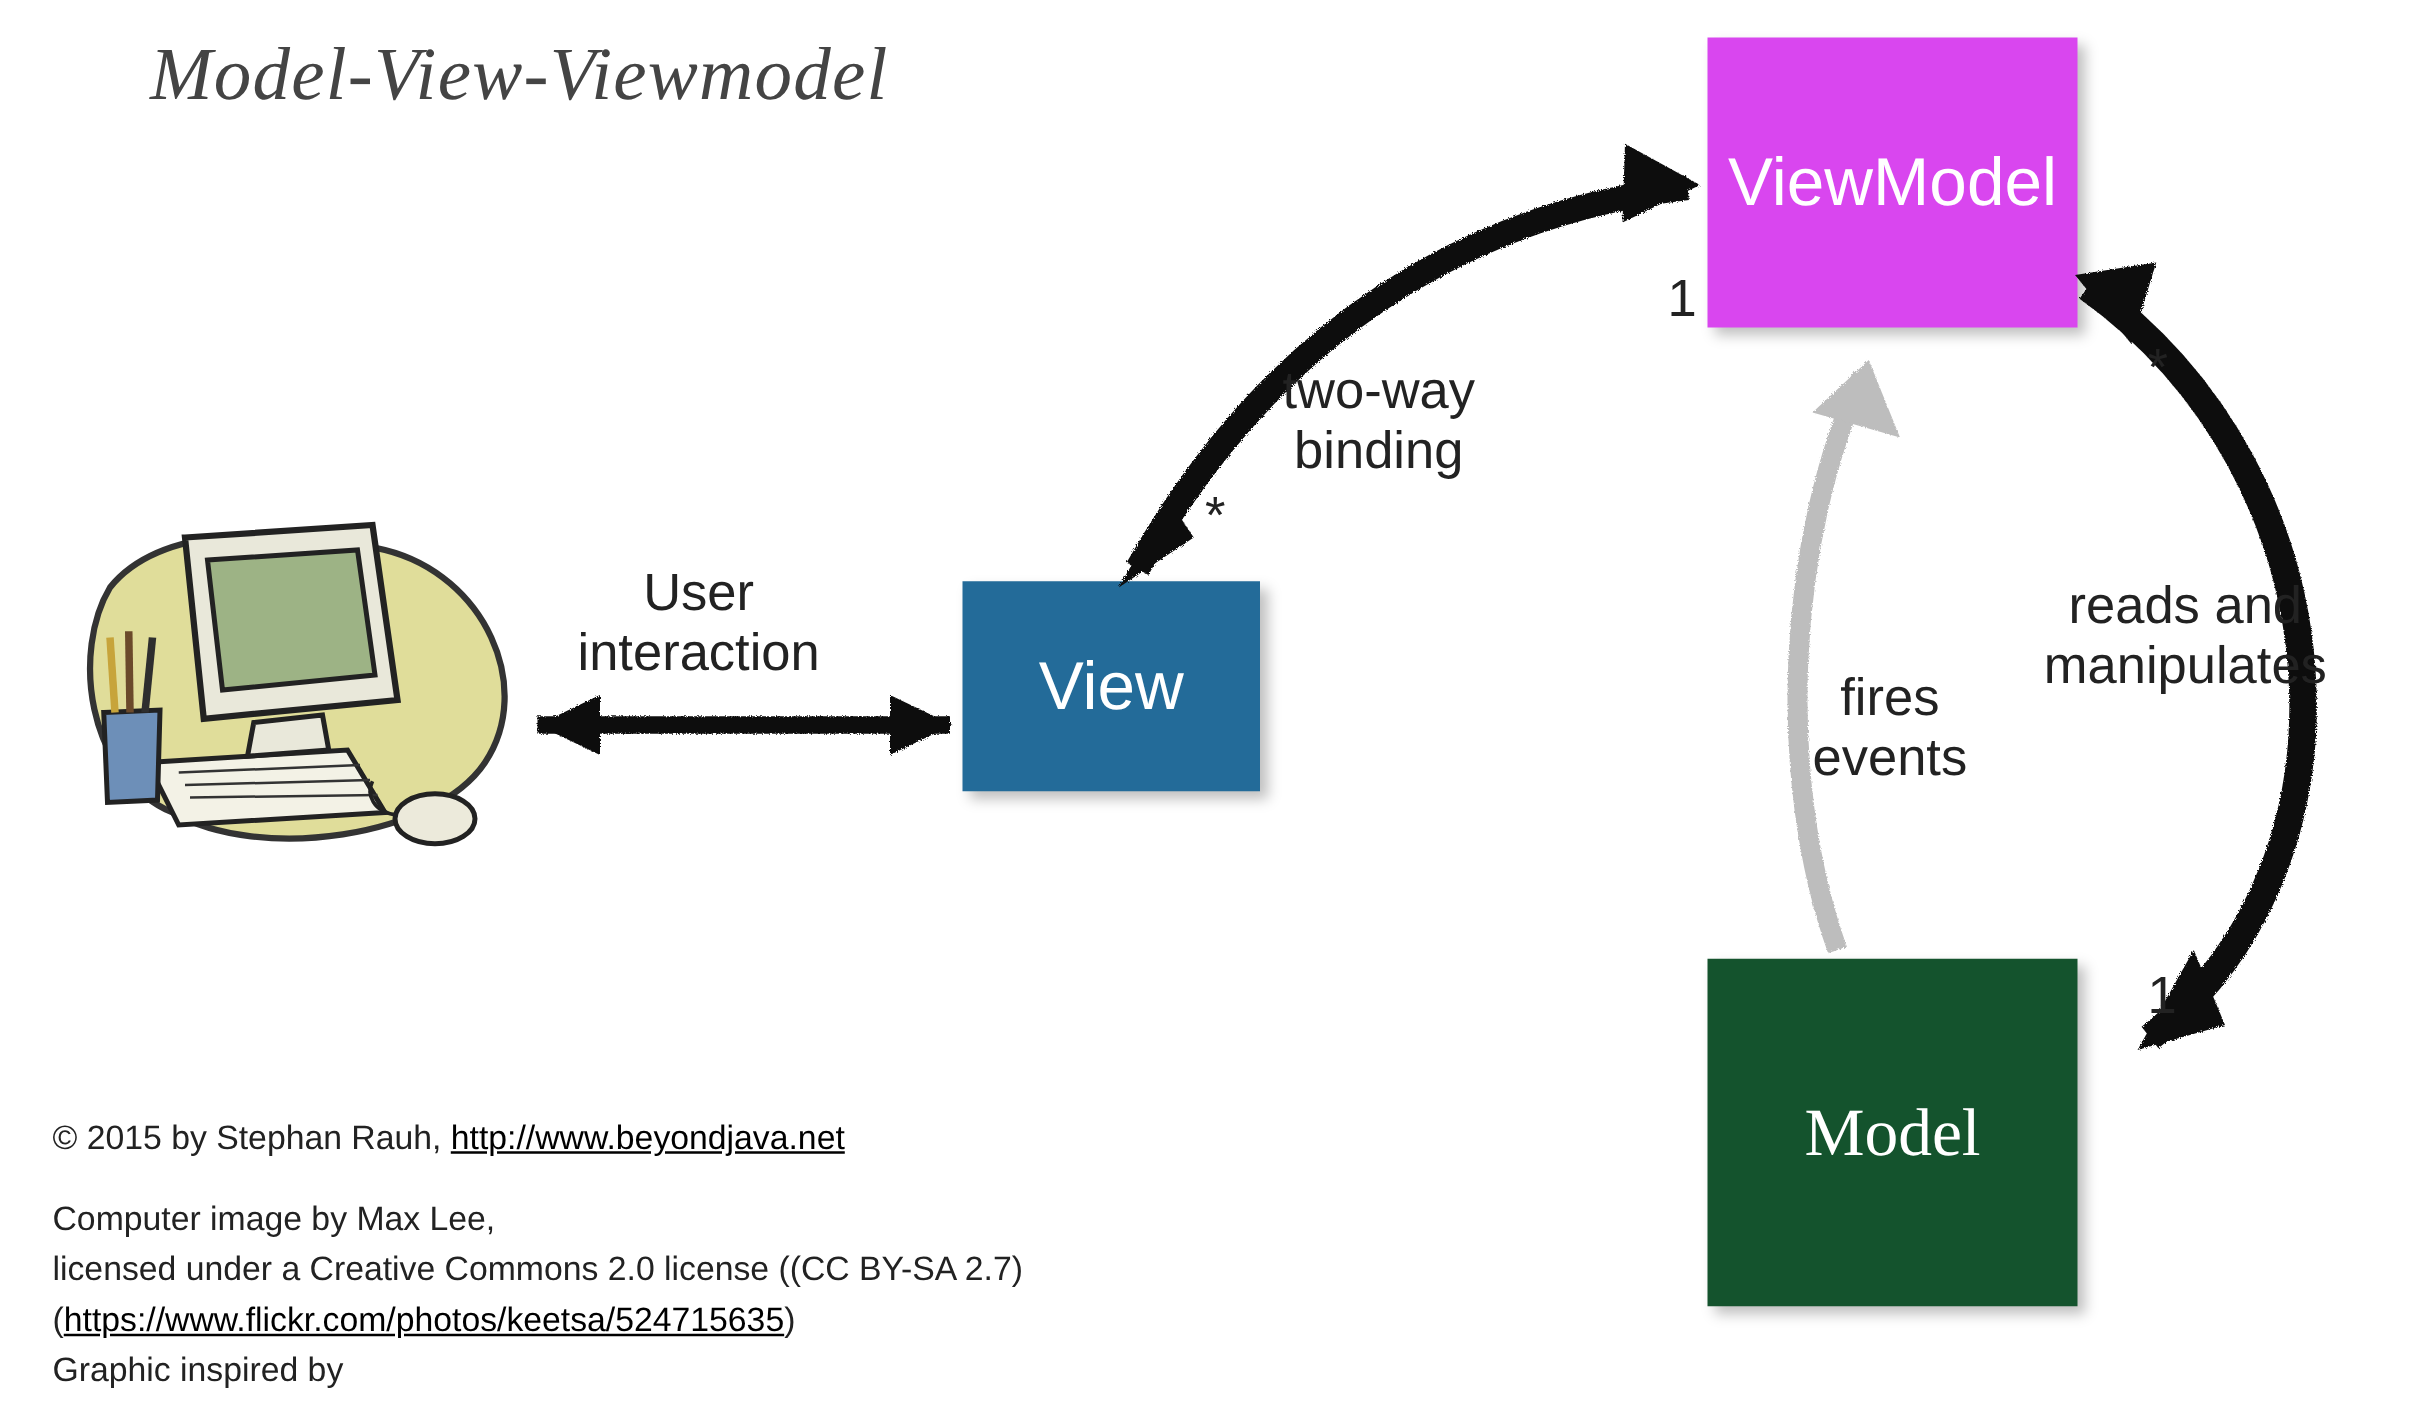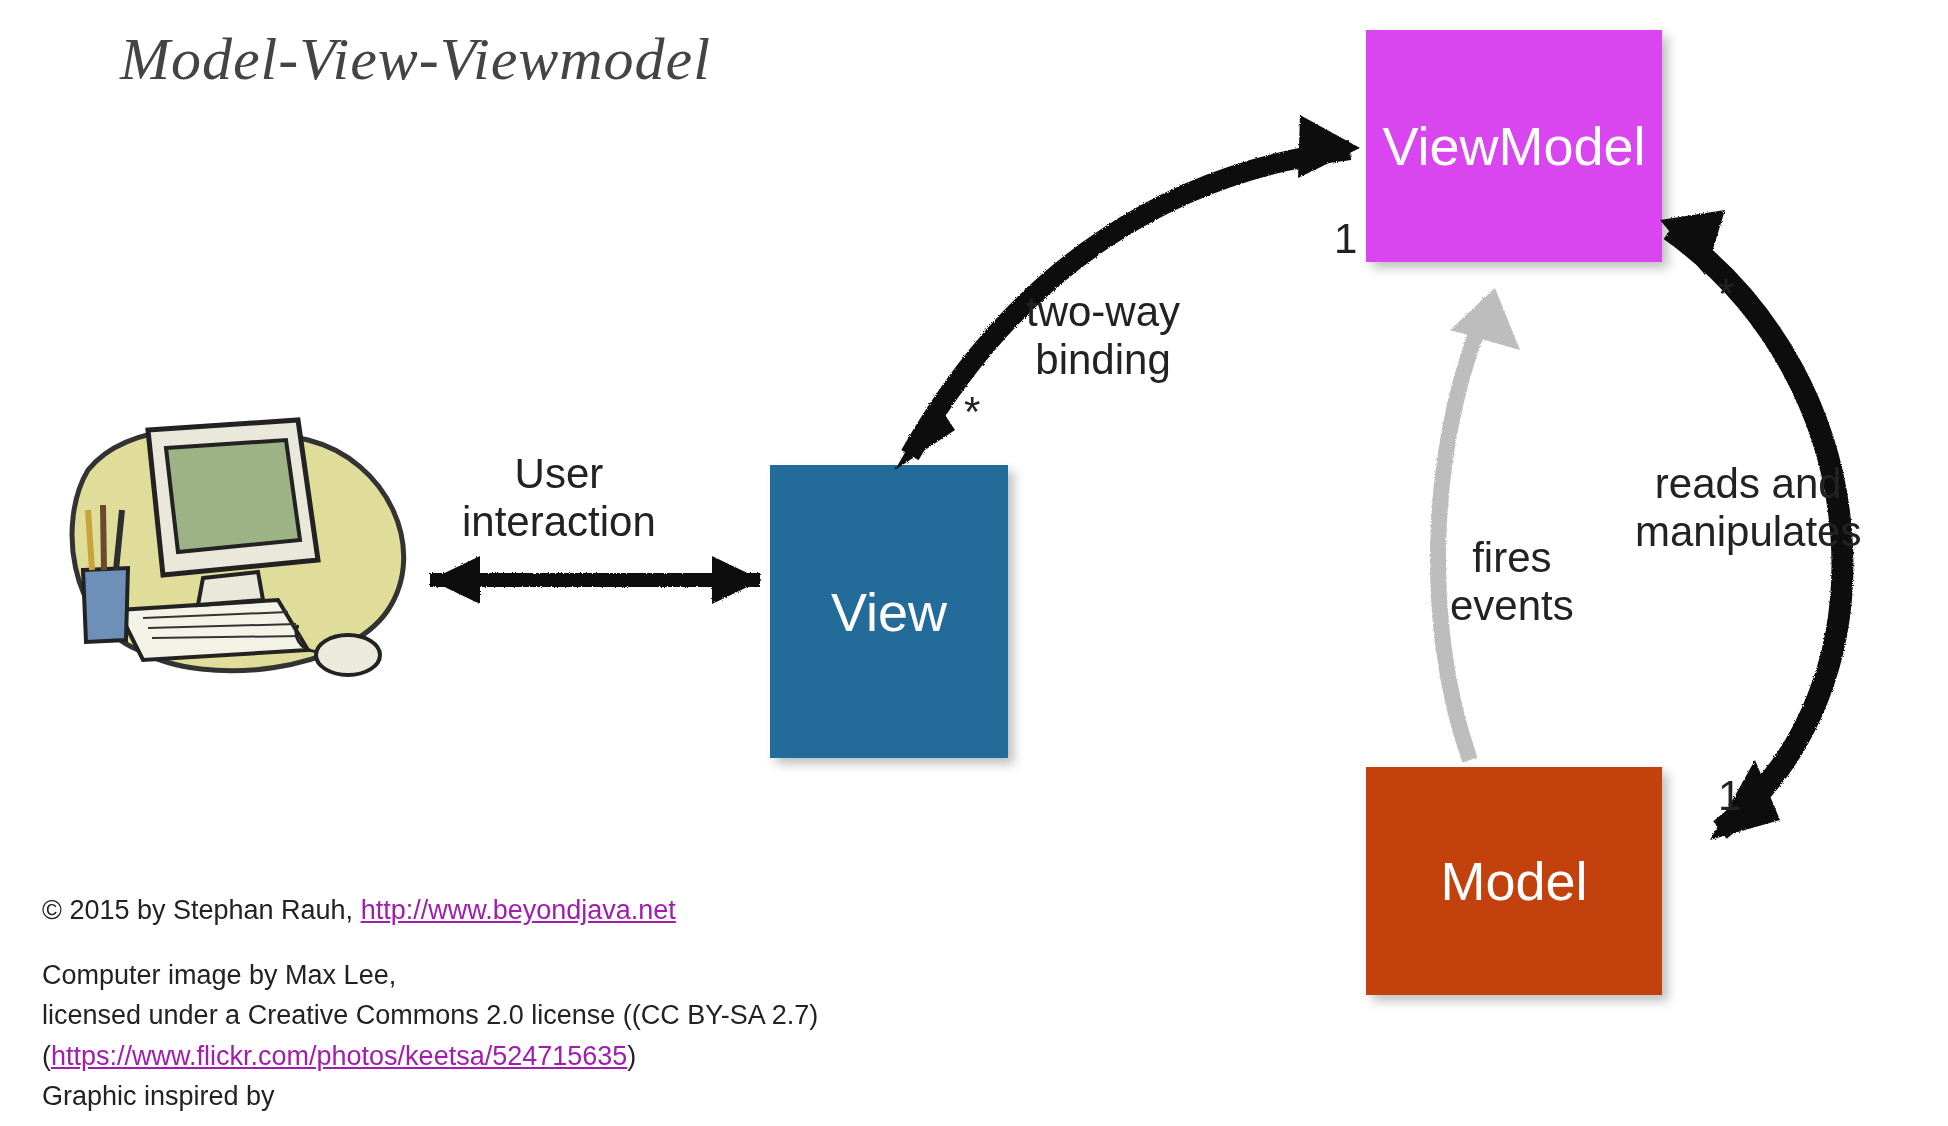--- a/index.html
+++ b/index.html
@@ -20,38 +20,38 @@
       position: absolute;
       display: flex;
       align-items: center;
       justify-content: center;
       color: #fff;
       font-size: 54px;
       font-weight: 300;
       box-shadow: 6px 6px 10px rgba(0,0,0,.25);
       background-blend-mode: multiply;
     }
-    .box.view { left: 770px; top: 465px; width: 238px; height: 293px; background: #236b99; }
+    .box.view { left: 770px; top: 465px; width: 238px; height: 168px; background: #236b99; }
     .box.viewmodel { left: 1366px; top: 30px; width: 296px; height: 232px; background: #d946ef; }
-    .box.model { left: 1366px; top: 767px; width: 296px; height: 228px; background: #c2410c; }
+    .box.model { left: 1366px; top: 767px; width: 296px; height: 278px; background: #14532d; font-family: Liberation Serif, serif; }
 
     .label { position: absolute; font-size: 42px; color: #222; line-height: 1.15; text-align: center; font-weight: 400; }
     .label.user { left: 462px; top: 450px; }
     .label.twoway { left: 1026px; top: 288px; }
     .label.fires { left: 1450px; top: 500px; margin-top: 34px; }
     .label.reads { left: 1635px; top: 460px; }
 
     .mult { position: absolute; font-size: 42px; color: #222; }
     .mult.m-star-view { left: 964px; top: 388px; }
     .mult.m-one-vm { left: 1334px; top: 215px; }
     .mult.m-star-vm { left: 1718px; top: 270px; }
     .mult.m-one-model { left: 1718px; top: 772px; }
 
     .credits { position: absolute; left: 42px; top: 890px; font-size: 27px; color: #222; line-height: 1.5; }
-    .credits a { color: #a21caf; text-decoration: underline; }
+    .credits a { color: #000000; text-decoration: underline; }
     .credits p { margin-bottom: 14px; }
     .credits .tight { margin-bottom: 0; }
 
     svg.overlay { position: absolute; left:0; top:0; width:1948px; height:1126px; pointer-events: none; }
 
     
     .computer { position: absolute; left: 48px; top: 400px; width: 370px; height: 290px; }
   </style>
 </head>
 <body>

